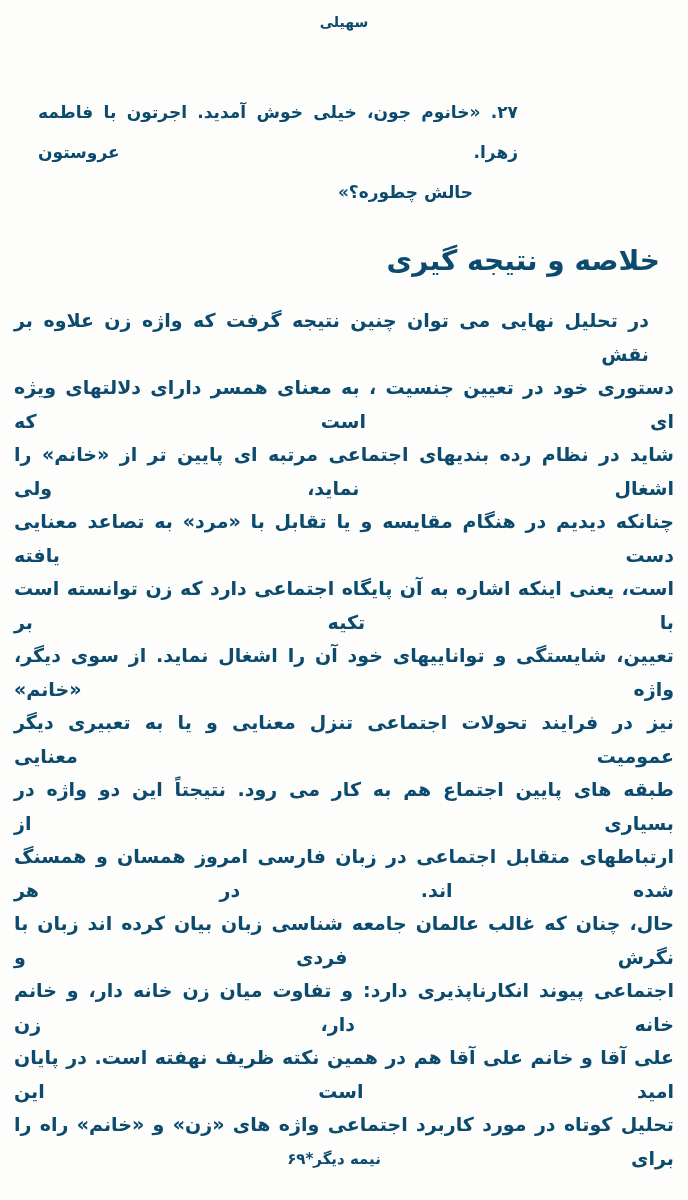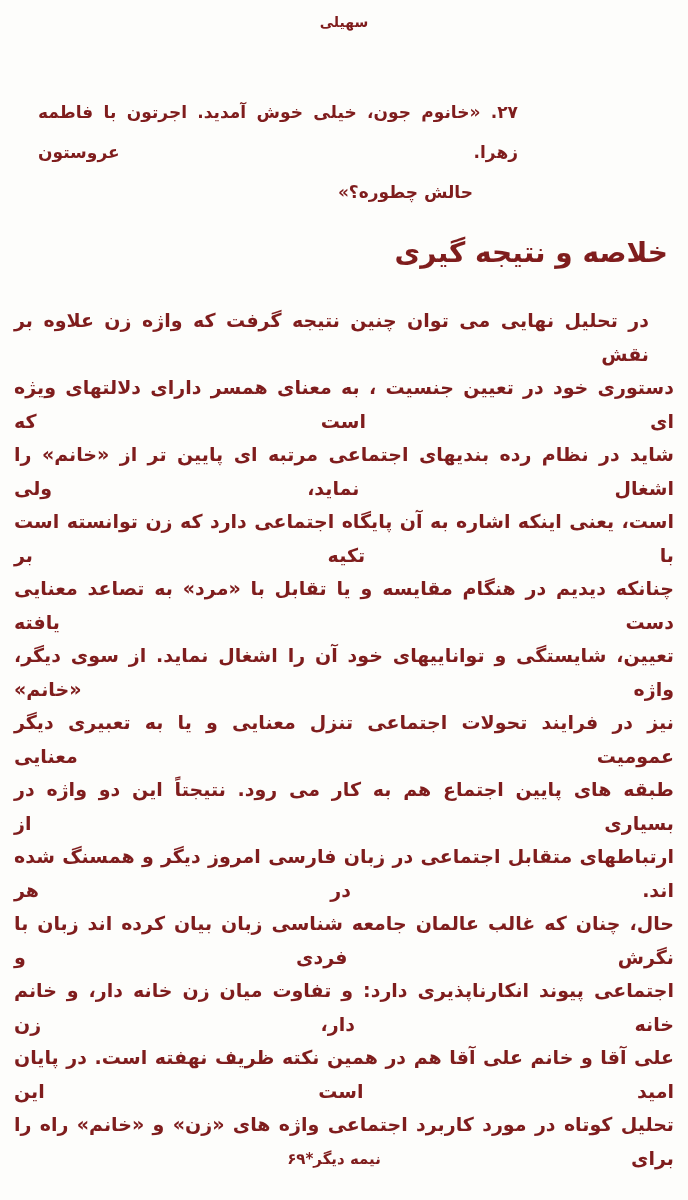--- a/index.html
+++ b/index.html
@@ -2,21 +2,21 @@
 <html lang="fa"><head>
 <meta charset="utf-8">
 <style>
   html, body { margin: 0; padding: 0; background: #e8e8e8; }
   .page {
     position: relative;
     width: 688px;
     height: 1200px;
     margin: 0 auto;
     background: #fdfdfb;
-    color: #7f1d1d;
+    color: #0c4a6e;
     font-family: "DejaVu Sans", sans-serif;
     font-weight: bold;
     direction: rtl;
     overflow: hidden;
   }
   .running-head {
     position: absolute;
     top: 14px; left: 0; right: 0;
     text-align: center;
     font-size: 14px;
@@ -35,21 +35,21 @@
     text-align-last: justify;
   }
   .quote-line-2 {
     text-align: right;
     padding-right: 45px;
   }
   .section-title {
     position: absolute;
     top: 222px;
     right: 12px;
-    margin: 8px;
+    margin: 16px;
     font-size: 28px;
     font-weight: bold;
     line-height: 46px;
   }
   .paragraph {
     position: absolute;
     top: 304px;
     right: 14px;
     left: 14px;
     font-size: 19px;
@@ -79,26 +79,26 @@
     <div class="quote-line-1">۲۷. «خانوم جون، خیلی خوش آمدید. اجرتون با فاطمه زهرا. عروستون</div>
     <div class="quote-line-2">حالش چطوره؟»</div>
   </div>
 
   <h1 class="section-title">خلاصه و نتیجه گیری</h1>
 
   <div class="paragraph">
     <div class="p-line first">در تحلیل نهایی می توان چنین نتیجه گرفت که واژه زن علاوه بر نقش</div>
     <div class="p-line">دستوری خود در تعیین جنسیت ، به معنای همسر دارای دلالتهای ویژه ای است که</div>
     <div class="p-line">شاید در نظام رده بندیهای اجتماعی مرتبه ای پایین تر از «خانم» را اشغال نماید، ولی</div>
+    <div class="p-line">چنانکه دیدیم در هنگام مقایسه و یا تقابل با «مرد» به تصاعد معنایی دست یافته</div>
     <div class="p-line">است، یعنی اینکه اشاره به آن پایگاه اجتماعی دارد که زن توانسته است با تکیه بر</div>
-    <div class="p-line">چنانکه دیدیم در هنگام مقایسه و یا تقابل با «مرد» به تصاعد معنایی دست یافته</div>
     <div class="p-line">تعیین، شایستگی و تواناییهای خود آن را اشغال نماید. از سوی دیگر، واژه «خانم»</div>
     <div class="p-line">نیز در فرایند تحولات اجتماعی تنزل معنایی و یا به تعبیری دیگر عمومیت معنایی</div>
     <div class="p-line">طبقه های پایین اجتماع هم به کار می رود. نتیجتاً این دو واژه در بسیاری از</div>
-    <div class="p-line">ارتباطهای متقابل اجتماعی در زبان فارسی امروز دیگر و همسنگ شده اند. در هر</div>
+    <div class="p-line">ارتباطهای متقابل اجتماعی در زبان فارسی امروز همسان و همسنگ شده اند. در هر</div>
     <div class="p-line">حال، چنان که غالب عالمان جامعه شناسی زبان بیان کرده اند زبان با نگرش فردی و</div>
     <div class="p-line">اجتماعی پیوند انکارناپذیری دارد: و تفاوت میان زن خانه دار، و خانم خانه دار، زن</div>
     <div class="p-line">علی آقا و خانم علی آقا هم در همین نکته ظریف نهفته است. در پایان امید است این</div>
     <div class="p-line">تحلیل کوتاه در مورد کاربرد اجتماعی واژه های «زن» و «خانم» راه را برای</div>
 
   </div>
 
   <div class="page-footer">نیمه دیگر*۶۹</div>
 
 </div>

